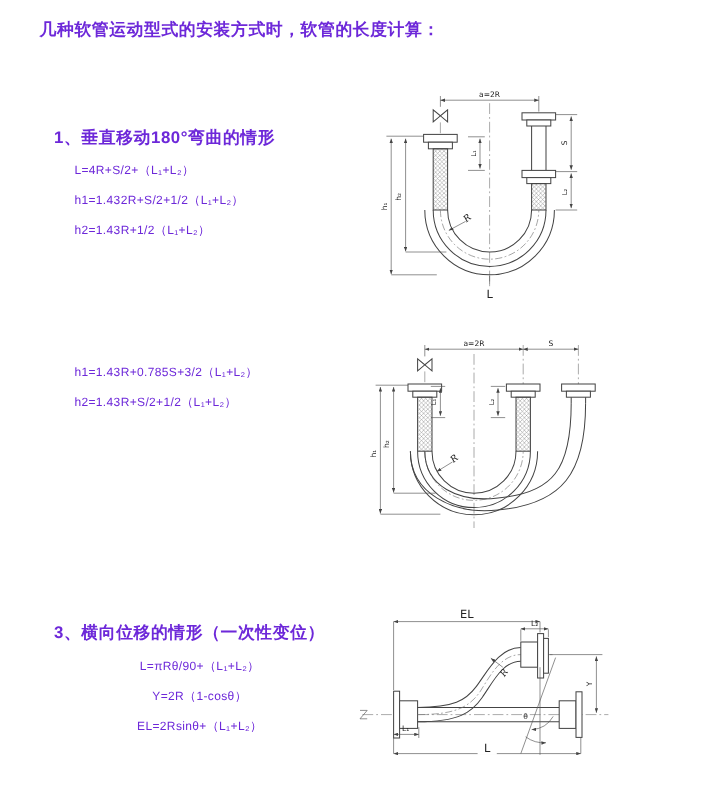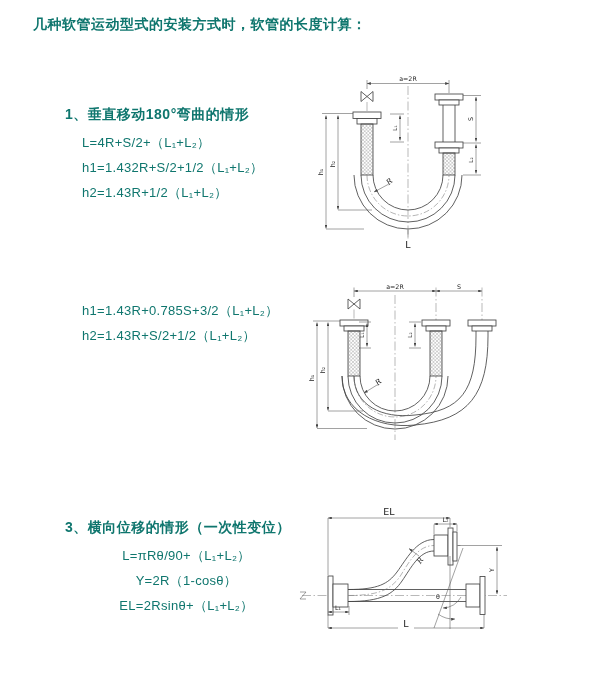--- a/index.html
+++ b/index.html
@@ -1,22 +1,22 @@
 <!DOCTYPE html>
 <html><head>
 <meta charset="utf-8">
 <style>
   html,body{margin:0;padding:0;background:#e8e8e8;}
   .page{position:relative;width:600px;height:675px;background:#ffffff;overflow:hidden;
-        font-family:"Liberation Sans","DejaVu Sans",sans-serif;color:#0f766e;}
+        font-family:"Liberation Sans","DejaVu Sans",sans-serif;color:#6d28d9;}
   .title{position:absolute;left:33px;top:16px;font-size:14px;font-weight:bold;letter-spacing:.5px;}
-  .section{position:absolute;left:45px;margin-left:20px;}
+  .section{position:absolute;left:45px;}
   .s1{top:106px;} .s2{top:302px;} .s3{top:519px;text-align:center;}
   .heading{font-size:14px;font-weight:bold;letter-spacing:.5px;margin:0 0 10px 0;}
-  .formula{font-size:13px;letter-spacing:.3px;margin:0 0 0 17px;padding:0;height:25px;line-height:18px;}
+  .formula{font-size:10px;letter-spacing:.3px;margin:0 0 0 17px;padding:0;height:25px;line-height:18px;}
   .diag{position:absolute;}
   .d1{left:300px;top:70px;} .d2{left:297px;top:278px;} .d3{left:292px;top:498px;}
   
   .ol{fill:none;stroke:#444;stroke-width:.85px;}
   .fl{fill:#fff;stroke:#444;stroke-width:.85px;}
   .br{fill:url(#braid);stroke:#444;stroke-width:.85px;}
   .dl{fill:none;stroke:#555;stroke-width:.55px;}
   .cl{fill:none;stroke:#8a8a8a;stroke-width:.6px;stroke-dasharray:9 2.5 1.5 2.5;}
   .hc{fill:none;stroke:#777;stroke-width:.55px;stroke-dasharray:6 2 1.5 2;}
   .dt{font-family:"DejaVu Sans",sans-serif;font-size:6.3px;fill:#222;}

